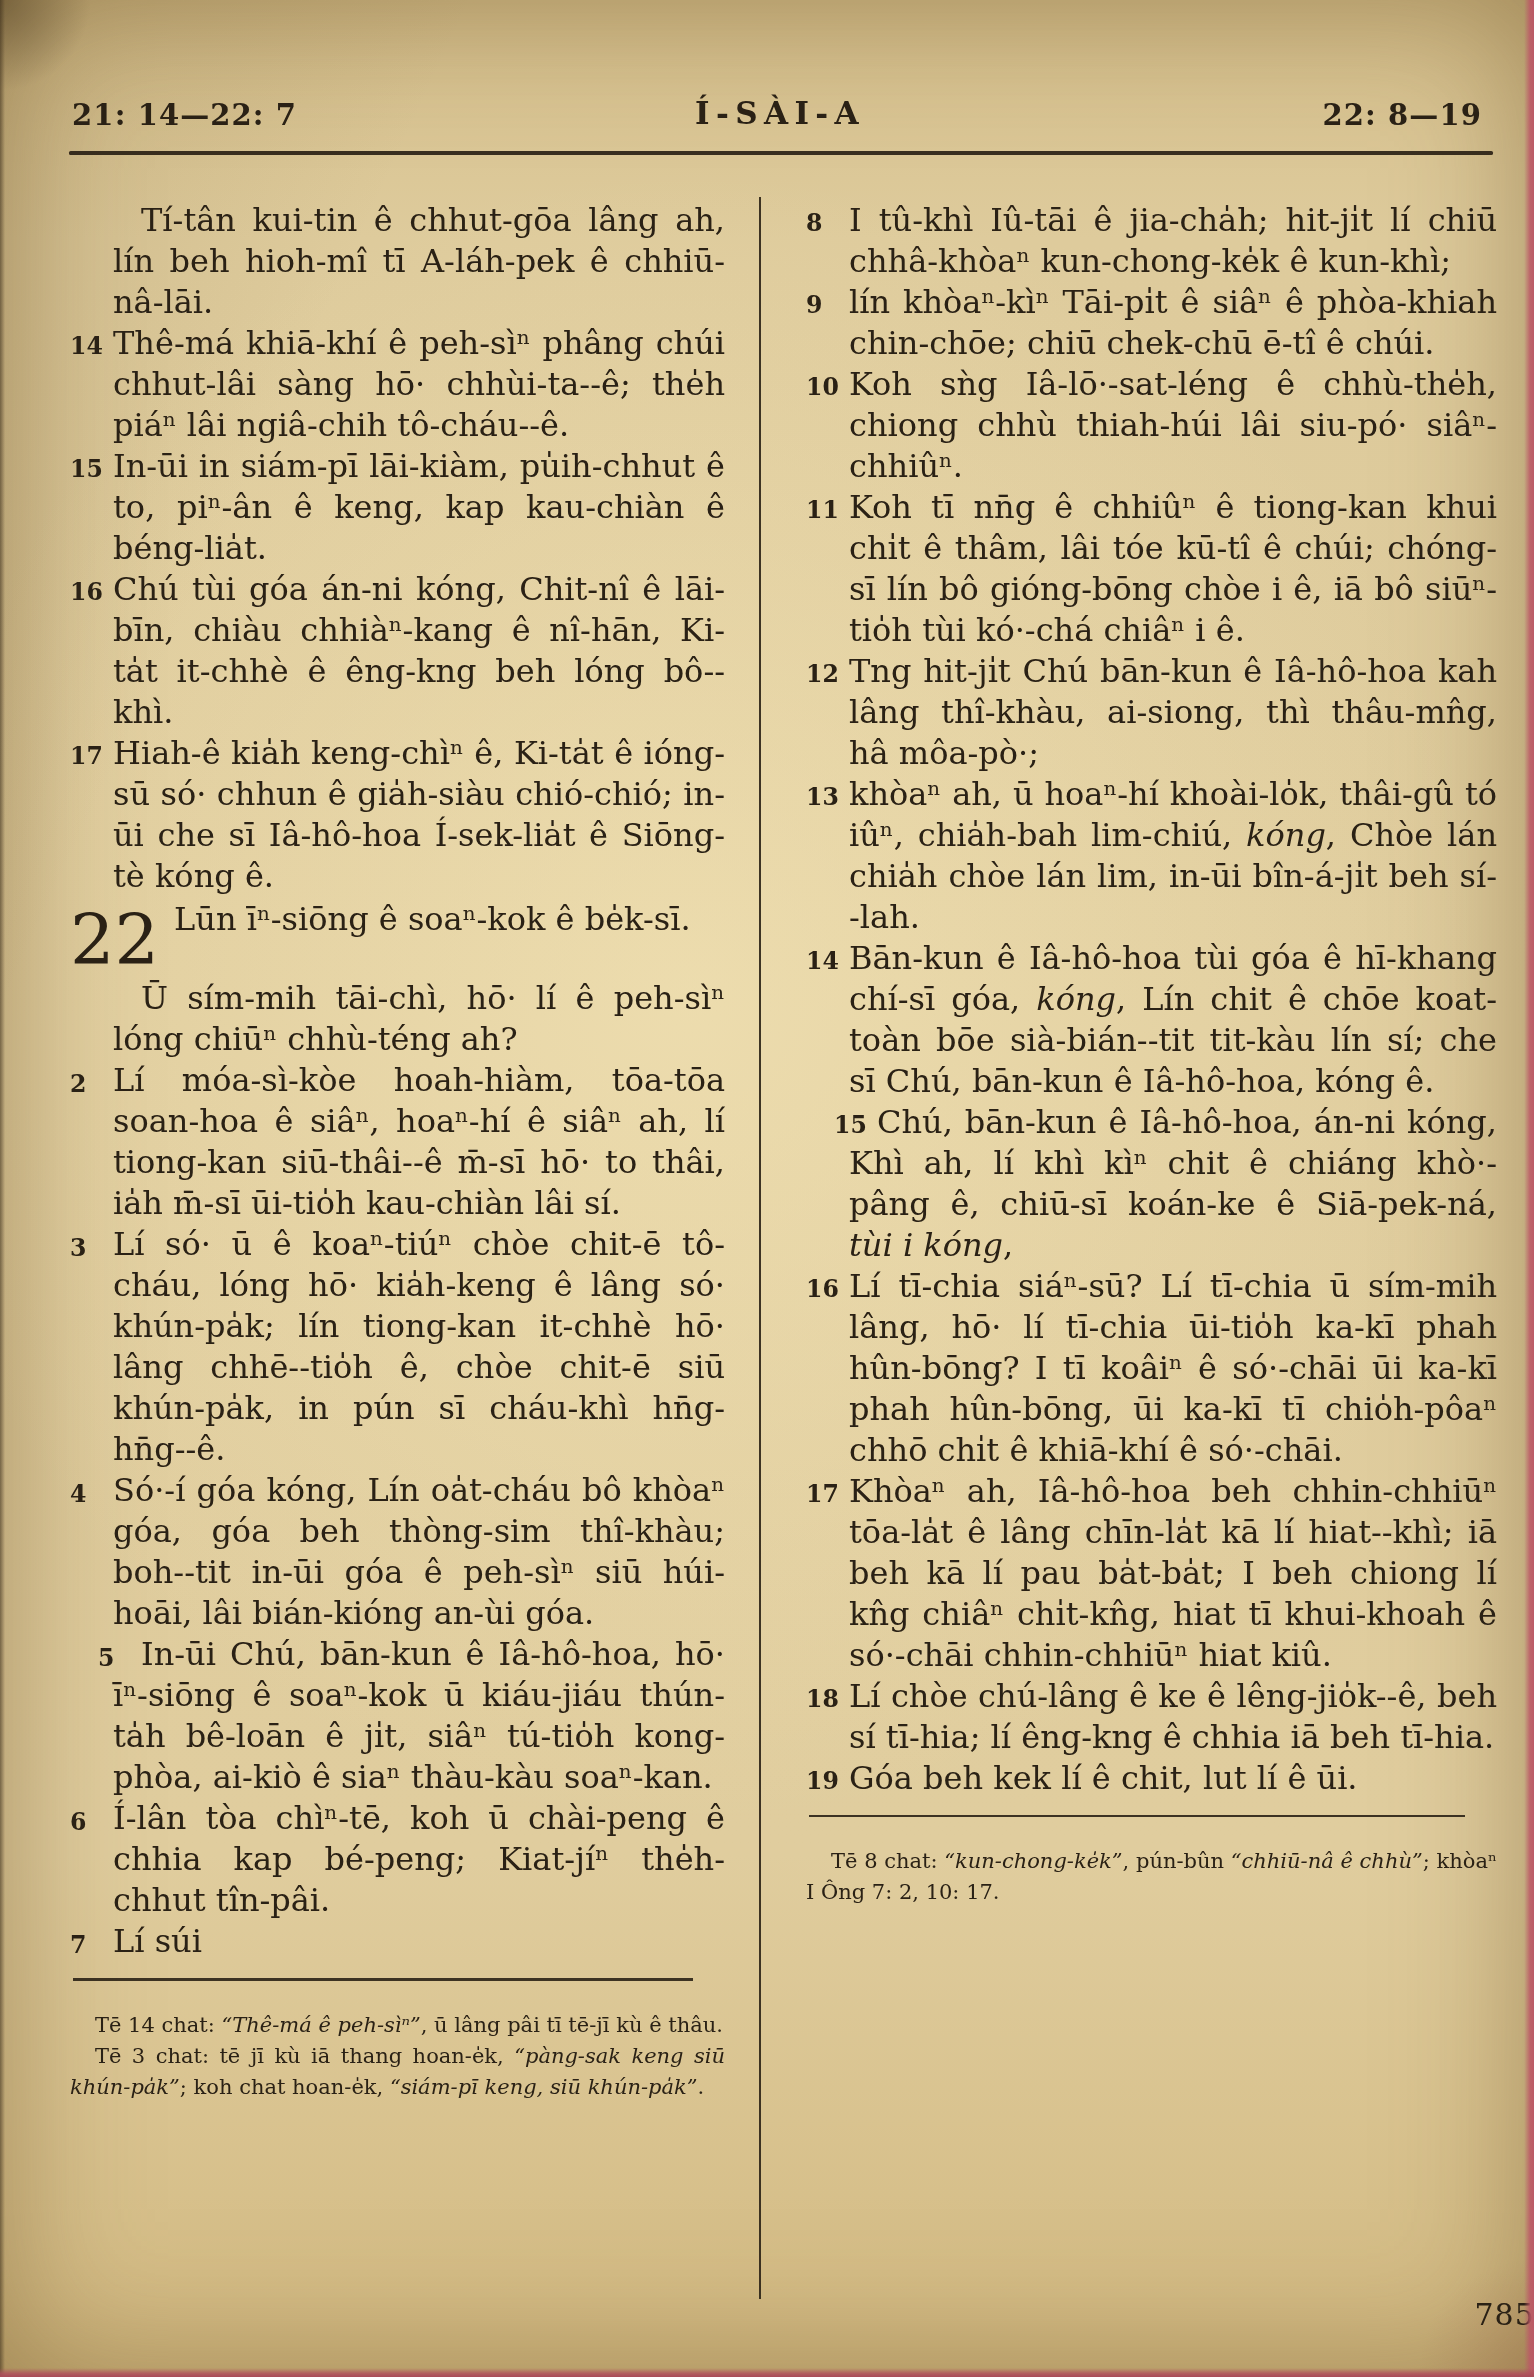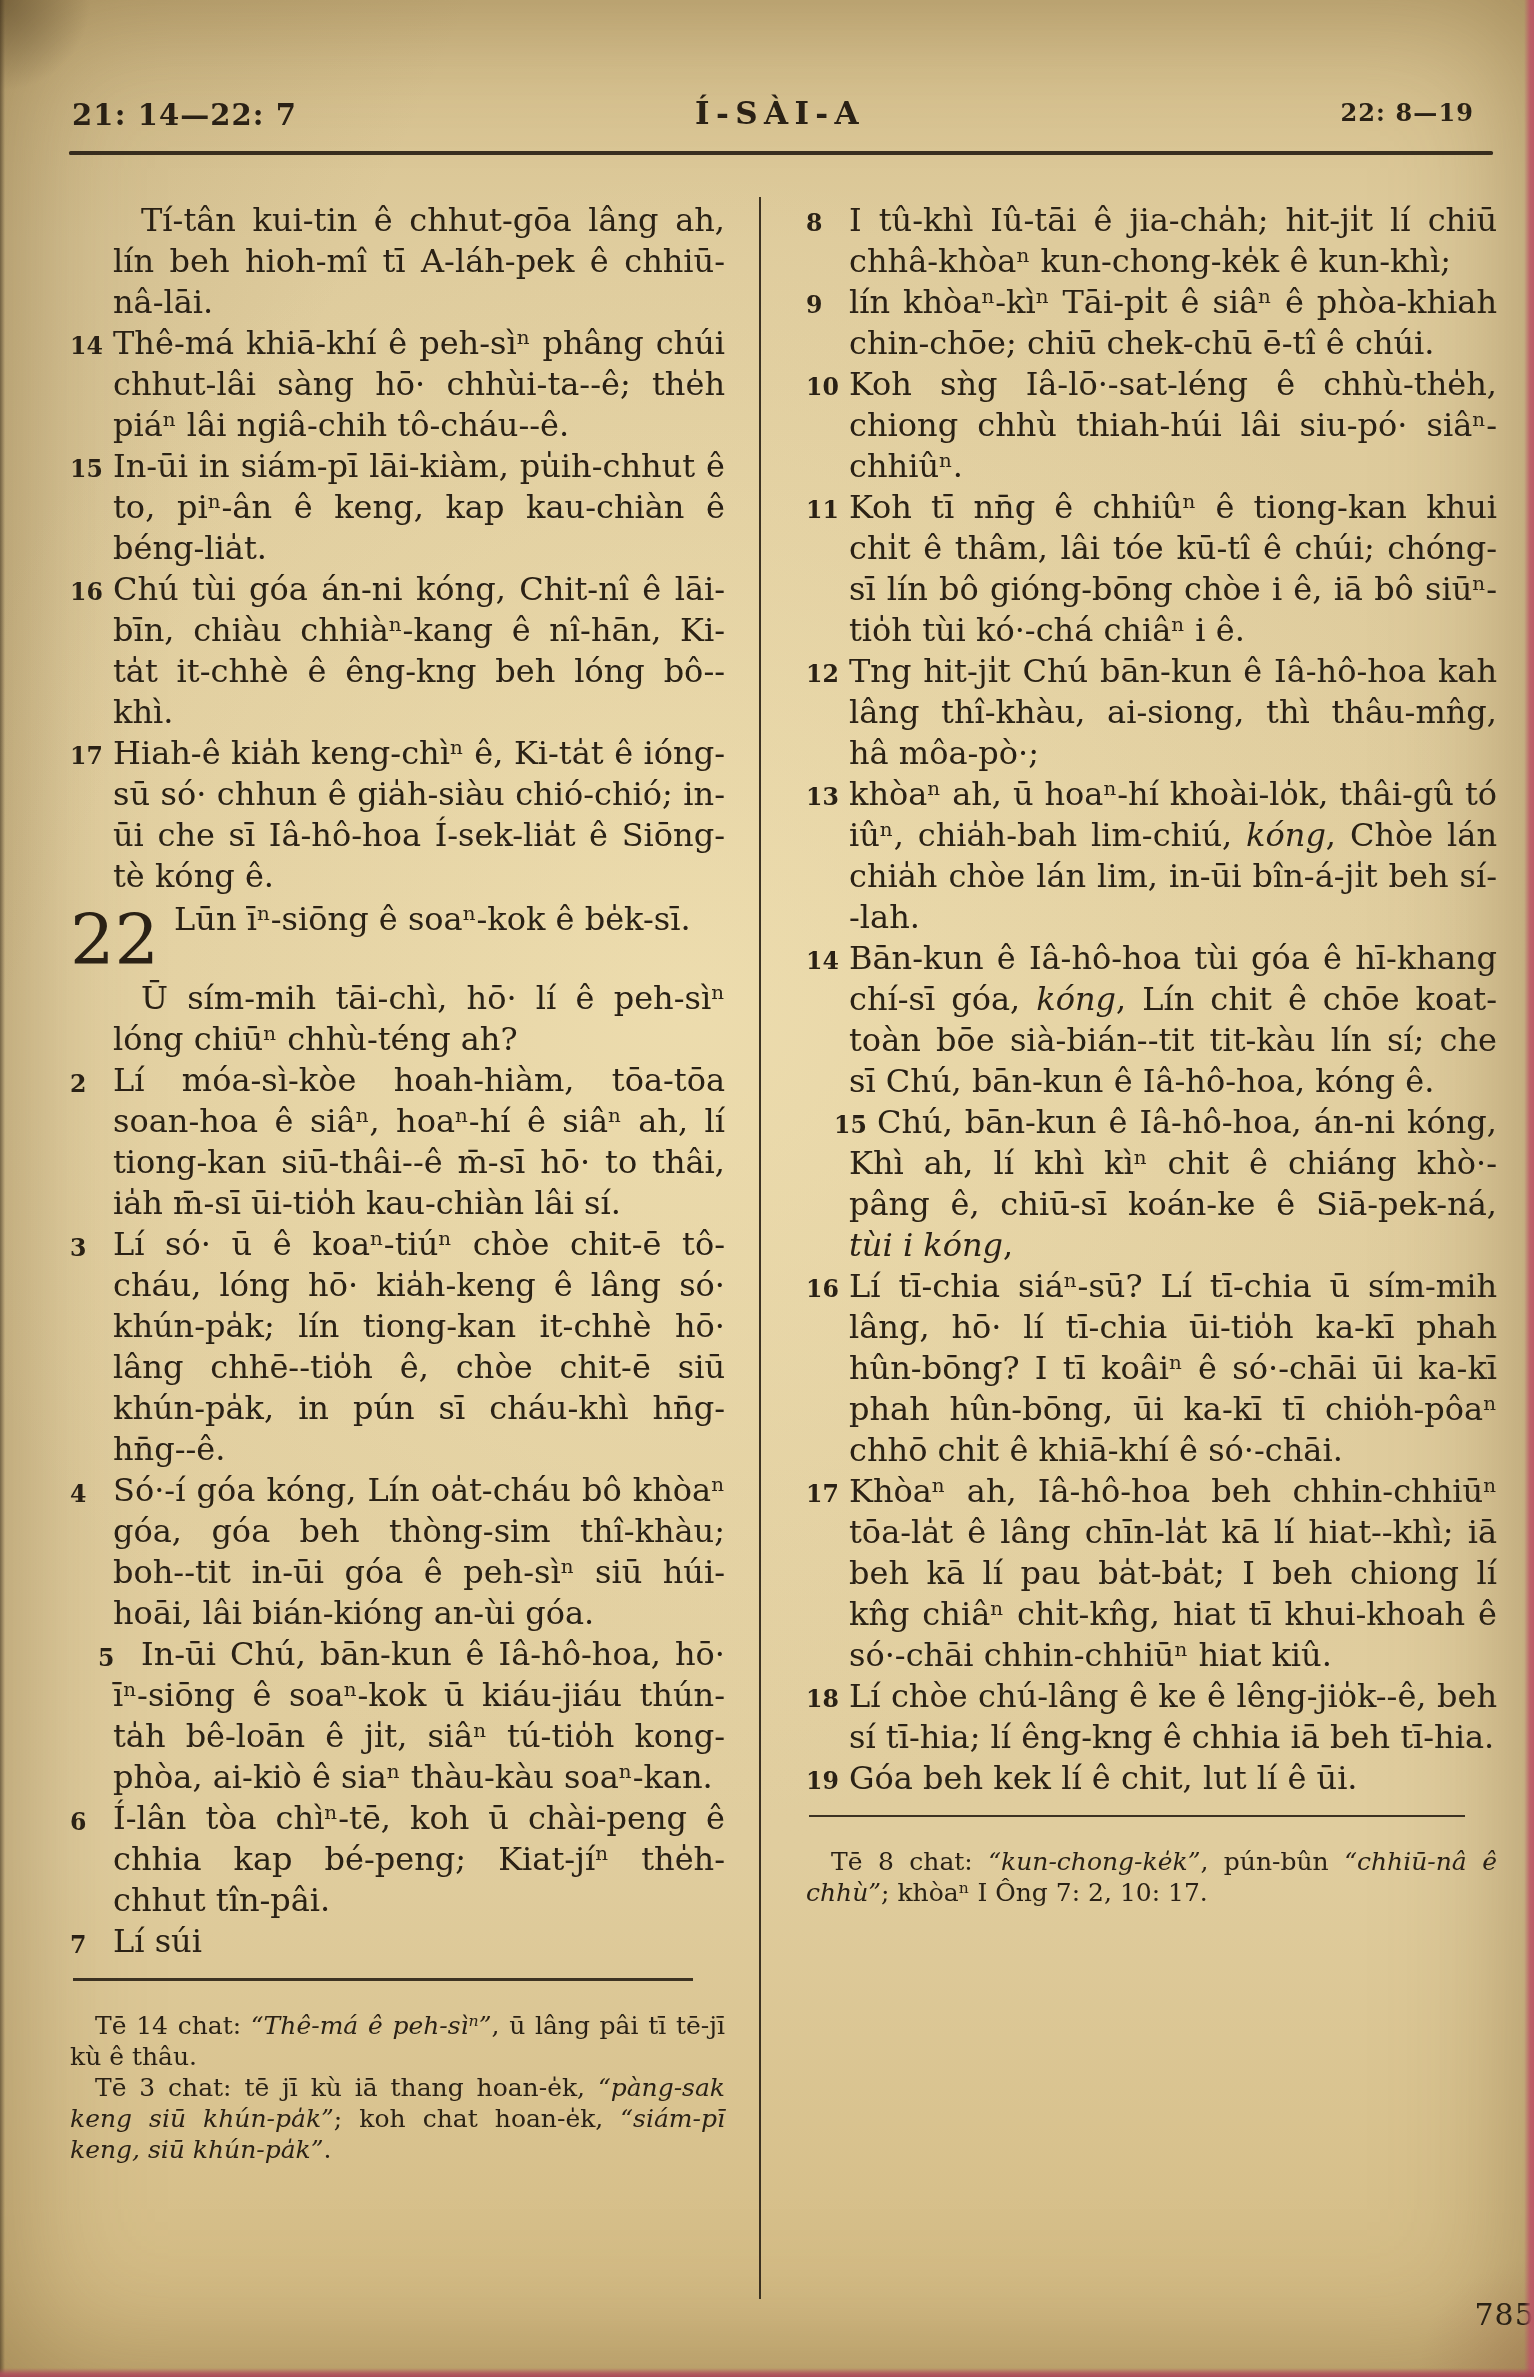--- a/index.html
+++ b/index.html
@@ -20,38 +20,38 @@
       radial-gradient(circle 91px at 0% 0%, rgba(70,58,38,0.55), rgba(70,58,38,0) 100%),
       radial-gradient(circle 118px at 100% 100%, rgba(160,90,80,0.25), rgba(160,90,80,0) 100%),
       linear-gradient(115deg, rgba(120,95,50,0.16), rgba(120,95,50,0) 18%),
       linear-gradient(180deg,#d5bf8c 0%,#decb9c 10%,var(--paper) 78%,#d2b981 100%);
     box-shadow: inset 0 0 140px rgba(112,84,38,0.55);
   }
   
   .header{position:absolute;top:69px;left:70px;right:45px;height:46px;font-weight:bold;margin-top:26px;}
   .hdr-left{position:absolute;left:2.1px;top:3.2px;font-size:29px;letter-spacing:1.1px;}
   .hdr-title{position:absolute;left:0;right:0;top:0;text-align:center;font-size:31px;letter-spacing:6.4px;}
-  .hdr-right{position:absolute;right:16px;top:3.2px;font-size:24px;letter-spacing:1.1px;}
+  .hdr-right{position:absolute;right:8px;top:3.2px;font-size:29px;letter-spacing:1.1px;}
   .hdr-rule{position:absolute;top:151px;left:69px;right:42px;height:3.8px;background:var(--ink);opacity:.92;border-radius:1.6px;}
   
   .divider{position:absolute;left:759px;top:197px;width:2.1px;height:2102px;background:var(--ink);opacity:.9;}
   
   .col{position:absolute;top:200px;font-size:32px;line-height:41px;}
   .col-left{left:70px;width:655px;}
   .col-right{left:806px;width:691px;}
   .verse{position:relative;margin-left:43px;text-align:justify;}
   .verse.indent{text-indent:28px;}
   .vnum{position:absolute;left:-43px;top:3.2px;font-size:23.6px;font-weight:bold;}
   .chapter{position:relative;text-align:justify;margin:2.1px 0 1.1px 0;}
   .chapter::after{content:"";display:block;clear:both;}
   .chnum{float:left;font-size:70px;line-height:74px;font-weight:normal;margin:4.3px 15px 0 0;}
   .it{font-style:italic;}
   
   .fn-rule{height:2.1px;background:var(--ink);opacity:.9;margin:16px 32px 10.7px 3.2px;}
-  .fn-body{font-size:25px;line-height:31px;margin-top:29px;}
+  .fn-body{font-size:21px;line-height:31px;margin-top:29px;}
   .footnote{margin:0;text-align:justify;text-indent:25px;}
   
   .page-number{position:absolute;left:0;right:0;bottom:45px;text-align:right;font-size:30px;letter-spacing:1.1px;}
   
   .edge{position:absolute;pointer-events:none;}
   .edge-left{top:0;left:0;width:5.4px;height:100%;
     background:linear-gradient(90deg, rgba(55,42,24,0.55), rgba(55,42,24,0));}
   .edge-right{top:0;right:0;width:10.7px;height:100%;
     background:linear-gradient(90deg, rgba(187,87,102,0) 0%, rgba(187,87,102,0.85) 55%, var(--edge) 100%);}
   .edge-bottom{left:0;bottom:0;width:100%;height:8.6px;

